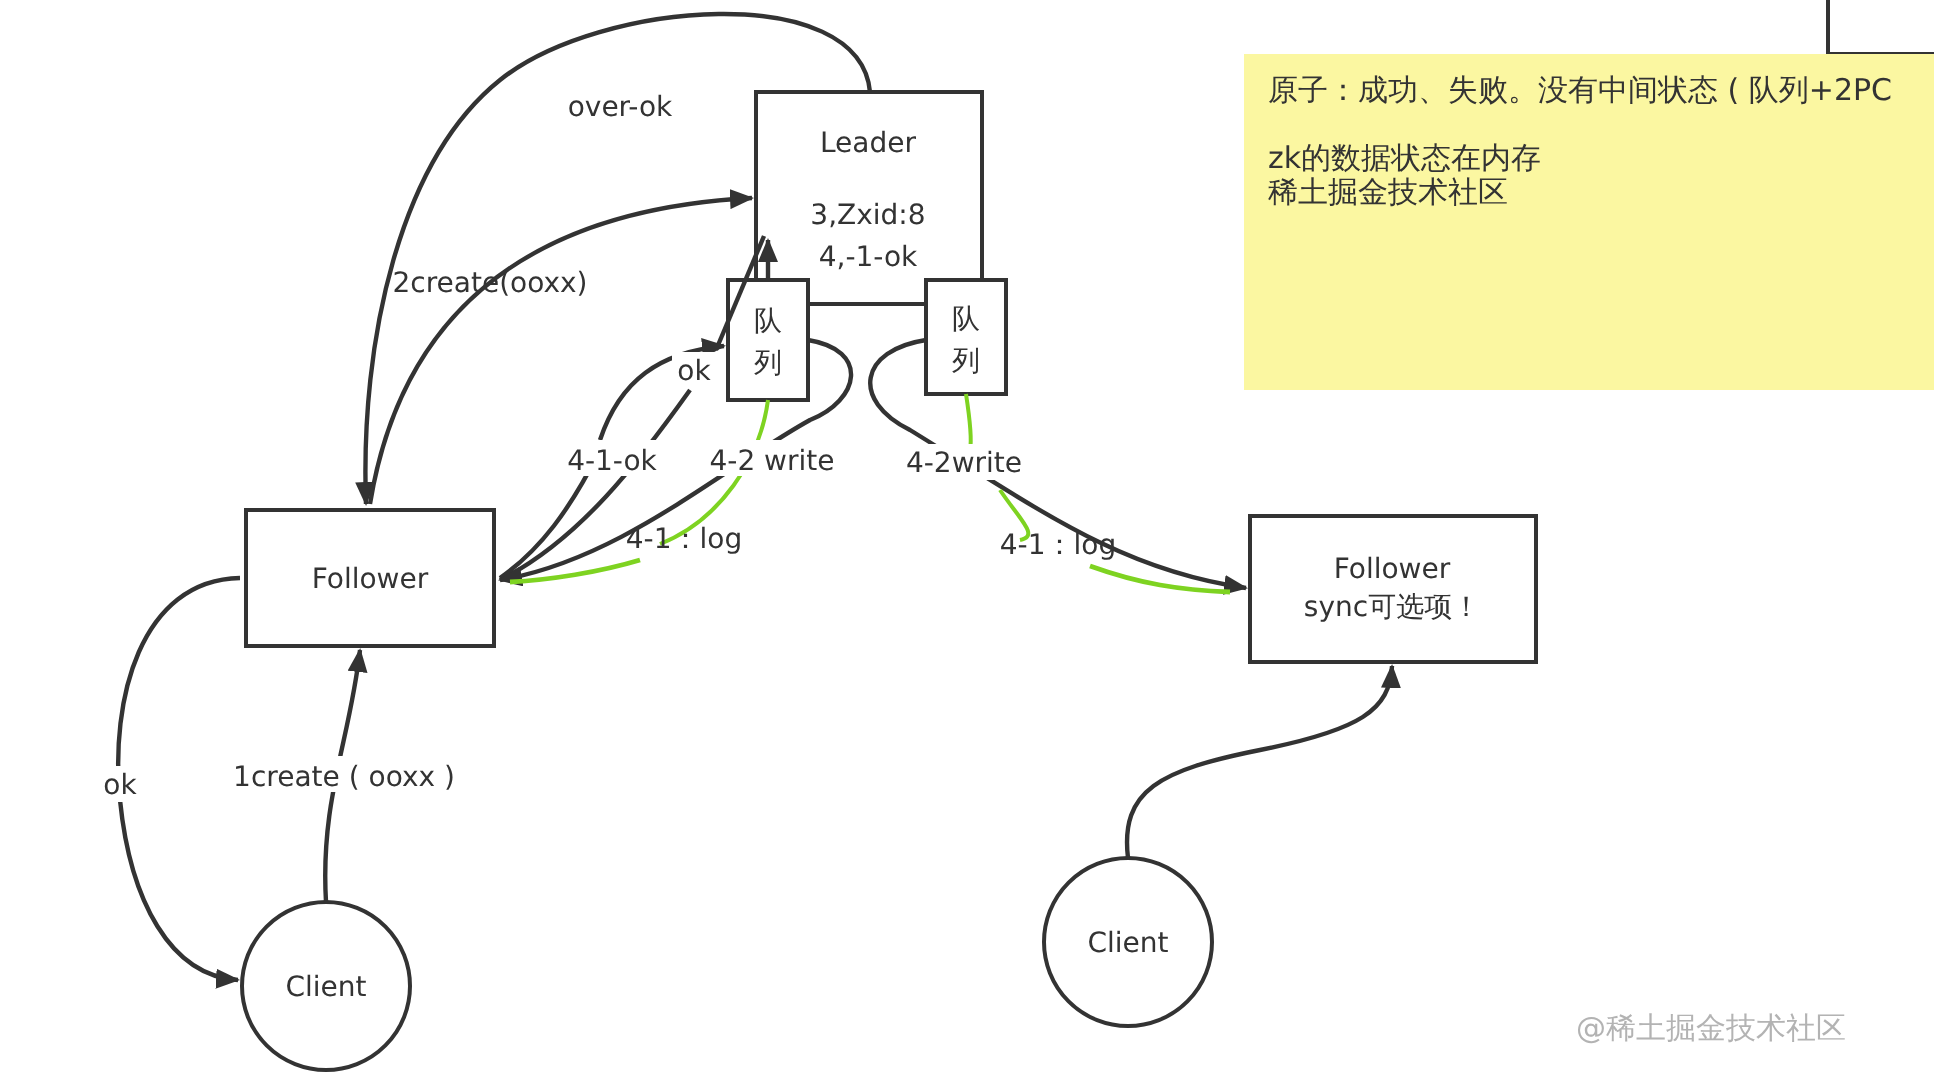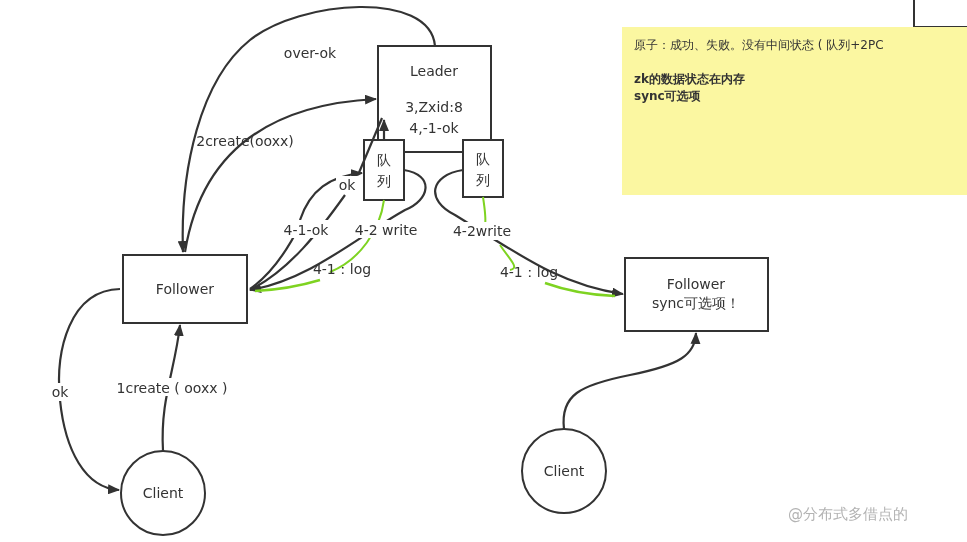--- a/index.html
+++ b/index.html
@@ -4,25 +4,25 @@
 <style>
   html, body { margin: 0; padding: 0; background: #ffffff; }
   body { width: 967px; height: 542px; position: relative; overflow: hidden;
          font-family: "DejaVu Sans", "Liberation Sans", sans-serif; color: #333333; }
   #canvas { position: absolute; left: 0; top: 0; }
   .node-text { font-size: 14px; fill: #333333; font-family: "DejaVu Sans", sans-serif; }
   .edge-text { font-size: 14px; fill: #333333; font-family: "DejaVu Sans", sans-serif; }
   .note {
     position: absolute; left: 622px; top: 27px; width: 345px; height: 168px;
     background: #fbf7a1; box-sizing: border-box; padding: 10px 0 0 12px;
-    font-size: 12px; line-height: 17px; color: #333333;
+    font-size: 15px; line-height: 17px; color: #333333;
     font-family: "DejaVu Sans", sans-serif; white-space: nowrap; overflow: hidden;
   }
   .note p { margin: 0 0 17px 0; }
-  .note p.multi { margin: 0; font-weight: bold; }
+  .note p.multi { margin: 0; }
   .watermark {
     position: absolute; left: 788px; top: 505px; font-size: 15px; color: #b3b3b3;
     font-family: "DejaVu Sans", sans-serif;
   }
 </style>
 </head>
 <body>
 
 <svg id="canvas" width="967" height="542" viewBox="0 0 967 542">
   <defs>
@@ -115,16 +115,16 @@
     <rect x="108" y="378" width="128" height="18" fill="#ffffff"></rect>
     <text class="edge-text" x="172" y="393" text-anchor="middle">1create ( ooxx )</text>
     <rect x="48" y="383" width="24" height="18" fill="#ffffff"></rect>
     <text class="edge-text" x="60" y="397" text-anchor="middle">ok</text>
   </g>
 </svg>
 
 <div class="note">
   <p>原子：成功、失败。没有中间状态 ( 队列+2PC</p>
   <p class="multi">zk的数据状态在内存</p>
-  <p class="multi">sync可选项</p>
+  <p class="multi">稀土掘金技术社区</p>
 </div>
 
-<div class="watermark">@分布式多借点的</div>
+<div class="watermark">@稀土掘金技术社区</div>
 
 </body></html>

